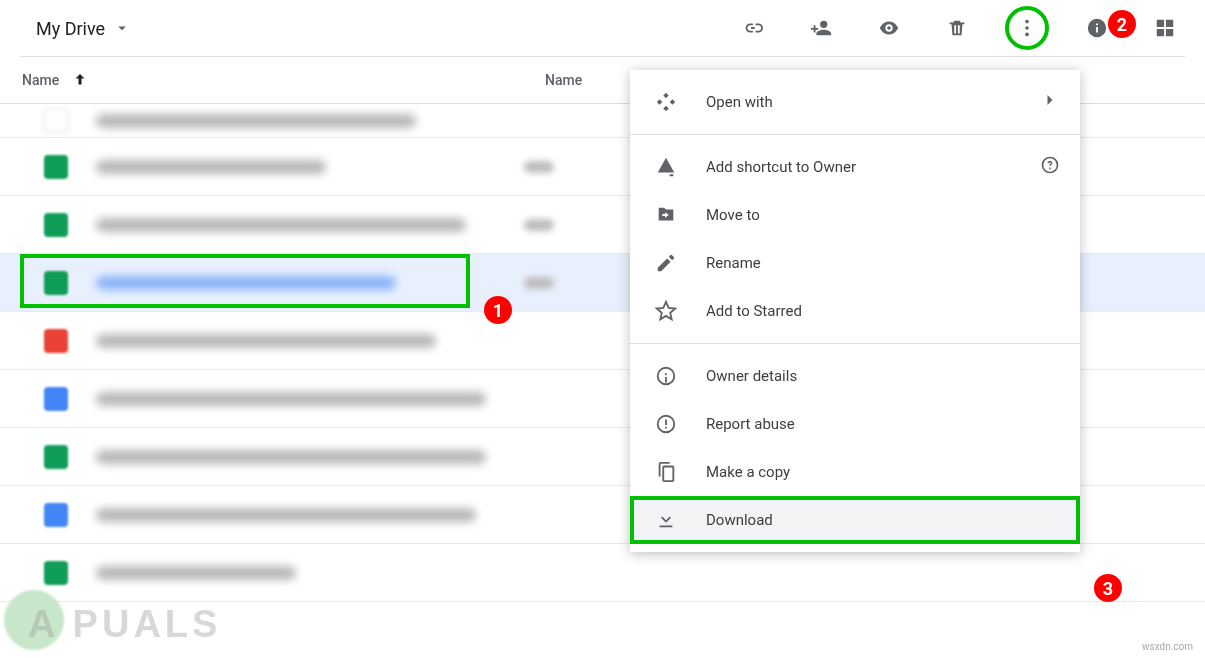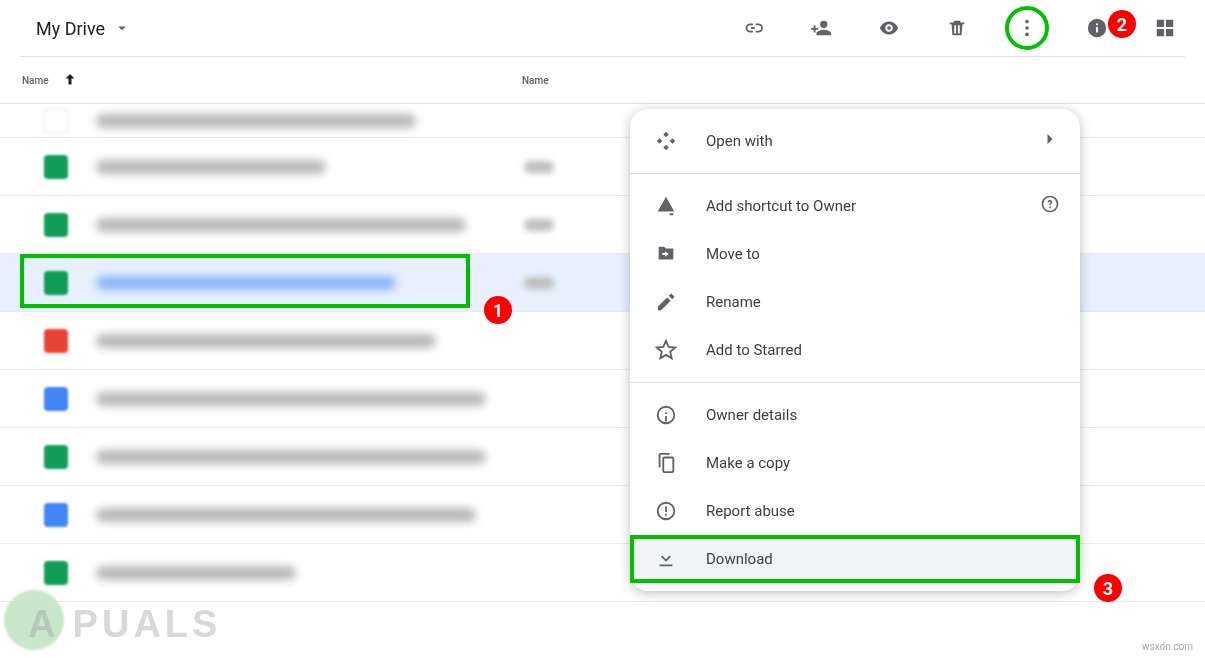--- a/index.html
+++ b/index.html
@@ -45,23 +45,24 @@
     border: 4px solid #00c000;
     border-radius: 2px;
     padding: 0 !important;
     width: 44px !important; height: 44px !important;
   }
   .divider { height: 1px; background: #e0e0e0; margin: 0 20px; }
   .col-header {
     display: flex;
     align-items: center;
     padding: 14px 20px 14px 22px;
-    font-size: 10px;
+    font-size: 14px;
     color: #5f6368;
     font-weight: 500;
+    gap: 23px;
   }
   .col-name { display: flex; align-items: center; gap: 12px; width: 500px; }
   .col-name svg { fill: #202124; }
   .col-owner { width: 120px; }
   .thin-div { height: 1px; background: #e0e0e0; margin: 0; }
   .rows { }
   .row {
     display: flex;
     align-items: center;
     height: 58px;
@@ -98,25 +99,24 @@
     font-size: 18px;
     display: flex; align-items: center; justify-content: center;
     z-index: 50;
   }
   
   .menu {
     position: absolute;
     left: 630px; top: 70px;
     width: 450px;
     background: #fff;
-    border-radius: 18px;
+    border-radius: 0;
     box-shadow: 0 2px 12px rgba(0,0,0,0.25);
     padding: 8px 0;
     z-index: 20;
-    margin-top: 39px;
   }
   .mitem {
     display: flex;
     align-items: center;
     height: 48px;
     padding: 0 20px 0 24px;
     cursor: pointer;
     position: relative;
     color: #3c4043;
     font-size: 15px;
@@ -310,32 +310,32 @@
     <span class="micon">
         <svg viewBox="0 0 24 24">
           <path d="M12 2a10 10 0 1 0 10 10A10 10 0 0 0 12 2zm0 18a8 8 0 1 1 8-8 8 8 0 0 1-8 8zm-1-11h2v2h-2zm0 4h2v6h-2z"></path>
         </svg>
       </span>
     <span class="mlabel">Owner details</span>
   </div>
   <div class="mitem">
     <span class="micon">
         <svg viewBox="0 0 24 24">
+          <path d="M12 2a10 10 0 1 0 10 10A10 10 0 0 0 12 2zm0 18a8 8 0 1 1 8-8 8 8 0 0 1-8 8zm-1-5h2v2h-2zm0-8h2v6h-2z"></path>
+        </svg>
+      </span>
+    <span class="mlabel">Report abuse</span>
+  </div>
+  <div class="mitem">
+    <span class="micon">
+        <svg viewBox="0 0 24 24">
           <path d="M16 1H6a2 2 0 0 0-2 2v14h2V3h10V1zm3 4H10a2 2 0 0 0-2 2v14a2 2 0 0 0 2 2h9a2 2 0 0 0 2-2V7a2 2 0 0 0-2-2zm0 16H10V7h9z"></path>
         </svg>
       </span>
     <span class="mlabel">Make a copy</span>
-  </div>
-  <div class="mitem">
-    <span class="micon">
-        <svg viewBox="0 0 24 24">
-          <path d="M12 2a10 10 0 1 0 10 10A10 10 0 0 0 12 2zm0 18a8 8 0 1 1 8-8 8 8 0 0 1-8 8zm-1-5h2v2h-2zm0-8h2v6h-2z"></path>
-        </svg>
-      </span>
-    <span class="mlabel">Report abuse</span>
   </div>
   <div class="mitem hover hl">
     <span class="micon">
         <svg viewBox="0 0 24 24">
           <path d="M5 20h14v-2H5v2zm7-18v10.2l4-4 1.4 1.4L12 15l-5.4-5.4L8 8.2l4 4V2h0z"></path>
         </svg>
       </span>
     <span class="mlabel">Download</span>
   </div>
 </div>

